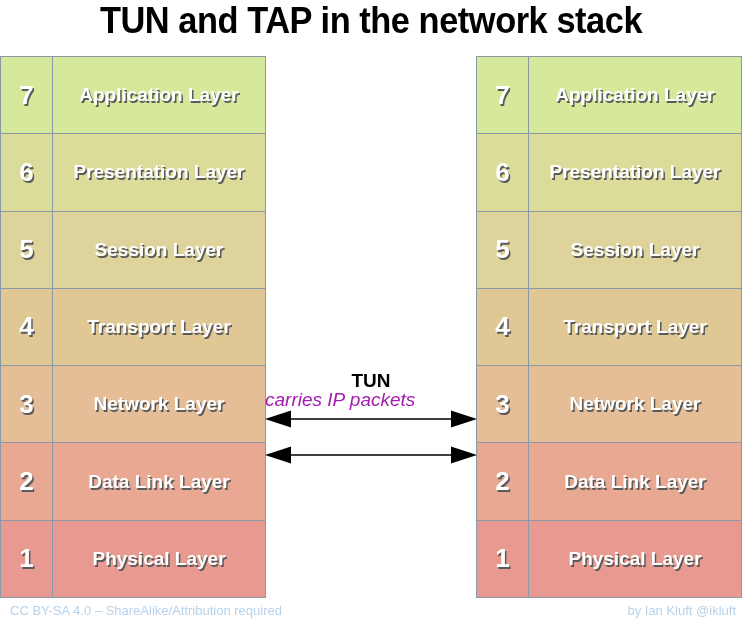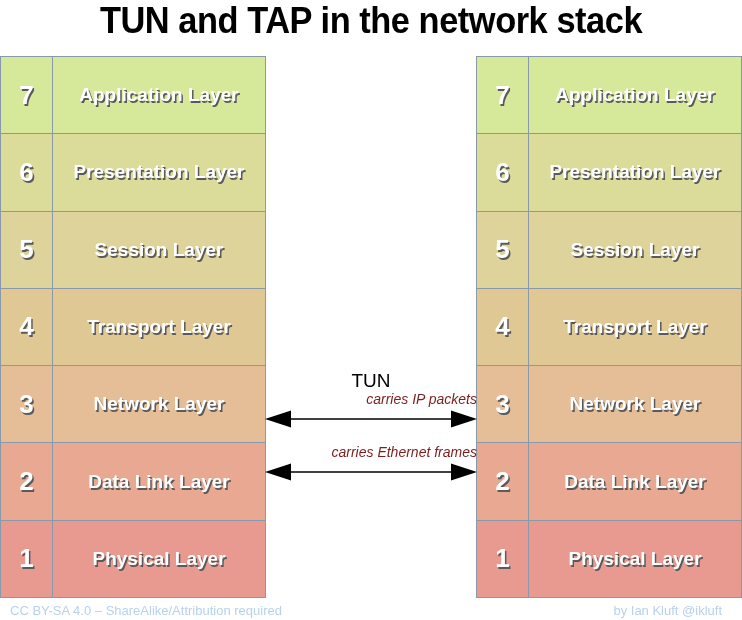--- a/index.html
+++ b/index.html
@@ -91,50 +91,50 @@
     height: 542px;
   }
 
   .tunnel-group { position: absolute; left: 0; width: 212px; }
   #tunnel-tun { top: 314px; }
   #tunnel-tap { top: 388px; }
 
   .tunnel-title {
     text-align: center;
     font-size: 19px;
-    font-weight: normal;
+    font-weight: bold;
     color: #000000;
     line-height: 21px;
   }
   .tunnel-sub {
-    text-align: right;
-    font-size: 14px;
+    text-align: left;
+    font-size: 19px;
     font-style: italic;
-    color: #7f1d1d;
+    color: #a21caf;
     line-height: 17px;
     white-space: nowrap;
   }
   .arrow-wrap {
     position: relative;
     width: 212px;
     height: 18px;
     margin-top: 2px;
   }
   .arrow-wrap svg { display: block; }
 
   
   .footer-text {
     position: absolute;
     bottom: 2px;
     font-size: 13px;
     color: #b7d2ea;
     white-space: nowrap;
   }
   #footer-left  { left: 10px; }
-  #footer-right { right: 20px; text-align: center; }
+  #footer-right { right: 6px; text-align: center; }
 </style>
 </head>
 <body>
 
 <div id="title">TUN and TAP in the network stack</div>
 
 <div class="stack" id="stack-left">
   <div class="layer-row" style="background-color: rgb(214, 233, 154);">
     <div class="layer-num">7</div>
     <div class="layer-name">Application Layer</div>
@@ -204,21 +204,20 @@
     <div class="arrow-wrap">
       <svg width="212" height="18" viewBox="0 0 212 18" xmlns="http://www.w3.org/2000/svg">
         <line x1="18" y1="9" x2="194" y2="9" stroke="#000000" stroke-width="1.4"></line>
         <polygon points="0,9 26,0.5 26,17.5" fill="#000000"></polygon>
         <polygon points="212,9 186,0.5 186,17.5" fill="#000000"></polygon>
       </svg>
     </div>
   </div>
 
   <div class="tunnel-group" id="tunnel-tap">
-    <div class="tunnel-sub">carries Ethernet frames</div>
     <div class="arrow-wrap">
       <svg width="212" height="18" viewBox="0 0 212 18" xmlns="http://www.w3.org/2000/svg">
         <line x1="18" y1="9" x2="194" y2="9" stroke="#000000" stroke-width="1.4"></line>
         <polygon points="0,9 26,0.5 26,17.5" fill="#000000"></polygon>
         <polygon points="212,9 186,0.5 186,17.5" fill="#000000"></polygon>
       </svg>
     </div>
   </div>
 
 </div>

